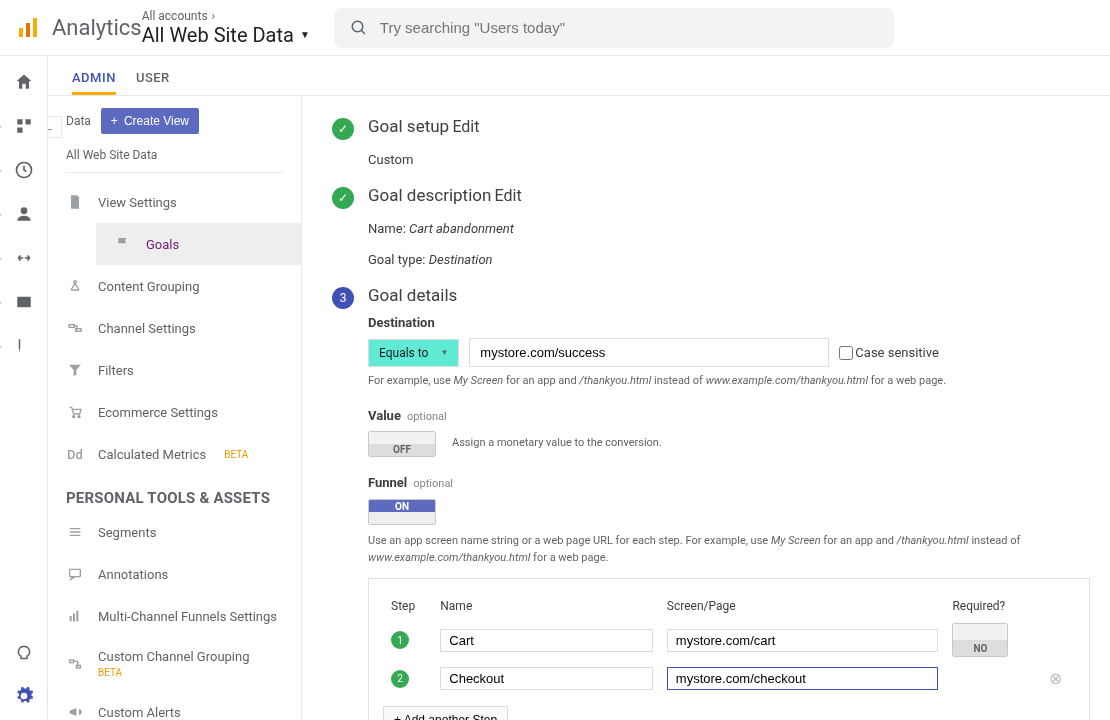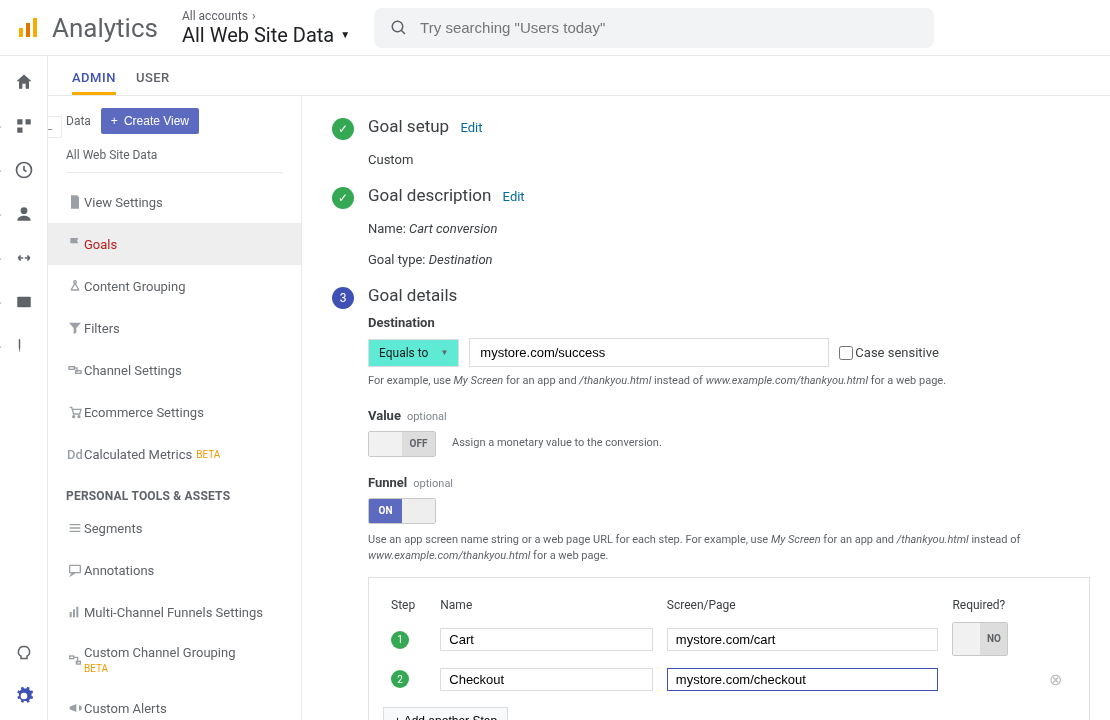--- a/index.html
+++ b/index.html
@@ -1,19 +1,19 @@
 <!DOCTYPE html>
 <html><head>
 <meta charset="utf-8">
 <style>
 * { box-sizing: border-box; margin: 0; padding: 0; }
 body { font-family: Roboto, Arial, sans-serif; font-size: 13px; color: #202124; background: #fff; }
 .header { display: flex; align-items: center; height: 56px; padding: 0 16px; border-bottom: 1px solid #e8eaed; }
 .logo { width: 24px; height: 24px; margin-right: 12px; }
-.brand { font-size: 26px; color: #5f6368; margin-right: 24px; }
+.brand { font-size: 22px; color: #5f6368; }
 .crumb-wrap { display: flex; flex-direction: column; margin-right: 24px; }
 .crumb-top { font-size: 12px; color: #5f6368; display: flex; align-items: center; gap: 4px; }
 .crumb-main { font-size: 20px; color: #202124; display: flex; align-items: center; gap: 6px; }
 .search { flex: 1; max-width: 560px; height: 40px; background: #f1f3f4; border-radius: 8px; display: flex; align-items: center; padding: 0 16px; gap: 12px; color: #5f6368; }
 .search input { border: none; background: transparent; flex: 1; font-size: 15px; color: #202124; outline: none; }
 .layout { display: flex; height: calc(100vh - 56px); }
 .rail { width: 48px; border-right: 1px solid #e8eaed; display: flex; flex-direction: column; align-items: center; padding-top: 14px; gap: 20px; position: relative; }
 .rail-icon { width: 24px; height: 24px; color: #5f6368; display: flex; align-items: center; justify-content: center; cursor: pointer; position: relative; }
 .rail-icon .tri { position: absolute; left: -14px; font-size: 8px; color: #9aa0a6; }
 .rail-bottom { position: absolute; bottom: 12px; display: flex; flex-direction: column; gap: 18px; align-items: center; }
@@ -21,47 +21,47 @@
 .tabs { display: flex; gap: 20px; padding: 0 24px; height: 40px; align-items: end; border-bottom: 1px solid #e8eaed; }
 .tab { font-size: 13px; font-weight: 500; color: #5f6368; padding-bottom: 10px; cursor: pointer; letter-spacing: .5px; }
 .tab.active { color: #3f51b5; border-bottom: 3px solid #f9ab00; padding-bottom: 7px; }
 .content { flex: 1; display: flex; overflow: auto; }
 .side { width: 254px; background: #fff; border-right: 1px solid #e8eaed; position: relative; padding-top: 12px; }
 .back-bump { position: absolute; left: -14px; top: 20px; width: 28px; height: 22px; background: #fff; border: 1px solid #e8eaed; display: flex; align-items: center; justify-content: center; font-size: 14px; }
 .side-head { display: flex; align-items: center; gap: 10px; padding: 0 18px 10px; }
 .side-head-lab { font-size: 12px; color: #5f6368; }
 .btn-create { background: #5c6bc0; color: #fff; border: none; padding: 6px 10px; font-size: 12px; display: flex; align-items: center; gap: 6px; cursor: pointer; border-radius: 2px; }
 .side-sub { font-size: 12px; color: #5f6368; padding: 4px 18px 10px; border-bottom: 1px solid #e8eaed; margin: 0 18px 8px; padding-left: 0; padding-right: 0; }
-.nav-item { display: flex; align-items: center; padding: 12px 18px; color: #5f6368; cursor: pointer; font-size: 13px; }
-.nav-item.active { background: #eee; color: #b91c1c; }
+.nav-item { display: flex; align-items: center; gap: 14px; padding: 12px 18px; color: #5f6368; cursor: pointer; font-size: 13px; }
+.nav-item.active { background: #eee; color: #701a75; margin-left: 48px; }
 .nav-item .nicon { width: 18px; height: 18px; display: flex; align-items: center; justify-content: center; font-size: 16px; }
 .nav-item .beta { color: #f29900; font-size: 10px; margin-left: 4px; }
-.nav-sect { font-size: 12px; font-weight: 700; color: #5f6368; padding: 14px 18px 4px; letter-spacing: .2px; }
+.nav-sect { font-size: 15px; font-weight: 700; color: #5f6368; padding: 14px 18px 4px; letter-spacing: .2px; }
 .pane { flex: 1; padding: 20px 20px 40px 30px; overflow: auto; }
 .step { display: flex; gap: 14px; margin-bottom: 18px; }
 .step-num { width: 22px; height: 22px; border-radius: 50%; display: flex; align-items: center; justify-content: center; color: #fff; font-size: 12px; flex-shrink: 0; margin-top: 2px; }
 .step-num.done { background: #34a853; }
 .step-num.cur { background: #3f51b5; }
 .step-body { flex: 1; }
 .step-title { font-size: 17px; color: #3c4043; display: inline-block; }
-.step-edit { font-size: 13px; color: #0369a1; margin-left: 8px; cursor: pointer; }
+.step-edit { font-size: 16px; color: #404040; margin-left: 0; cursor: pointer; }
 .step-line { font-size: 13px; color: #3c4043; margin-top: 16px; }
 .step-line i { font-style: italic; color: #3c4043; }
 .section { margin-bottom: 18px; }
 .sec-label { font-size: 13px; font-weight: 700; color: #3c4043; margin-bottom: 8px; }
 .sec-label .opt { font-size: 11px; color: #80868b; font-weight: 400; margin-left: 6px; }
 .row-dest { display: flex; gap: 10px; align-items: center; margin-bottom: 6px; }
 .select { display: flex; align-items: center; gap: 12px; border: 1px solid #dadce0; background: #5eead4; padding: 6px 10px; font-size: 12px; cursor: pointer; }
 .select .tri { font-size: 8px; color: #5f6368; }
 .input { border: 1px solid #dadce0; padding: 6px 10px; font-size: 13px; width: 360px; outline: none; }
 .chk { display: flex; align-items: flex-end; gap: 2px; font-size: 13px; color: #3c4043; }
 .chk input { width: 14px; height: 14px; }
 .help { font-size: 11px; color: #5f6368; line-height: 1.5; }
 .help i { font-style: italic; }
-.toggle { display: inline-flex; border: 1px solid #c9c9c9; width: 68px; height: 26px; border-radius: 2px; overflow: hidden; cursor: pointer; }
+.toggle { display: inline-flex; border: 1px solid #c9c9c9; width: 68px; height: 26px; border-radius: 2px; overflow: hidden; cursor: pointer; flex-direction: column; }
 .toggle .half { flex: 1; display: flex; align-items: center; justify-content: center; font-size: 10px; font-weight: 700; }
 .toggle.off .l { background: #f1f1f1; } .toggle.off .r { background: #ddd; color: #5f6368; }
 .toggle.on .l { background: #5c6bc0; color: #fff; } .toggle.on .r { background: #eee; }
 .toggle.no .l { background: #f1f1f1; } .toggle.no .r { background: #ddd; color: #5f6368; }
 .funnel-box { border: 1px solid #e0e0e0; padding: 14px; }
 .funnel-table { width: 100%; }
 .funnel-table th { text-align: left; font-size: 12px; color: #3c4043; font-weight: 400; padding: 4px 6px; }
 .funnel-table td { padding: 4px 6px; vertical-align: middle; }
 .fn { width: 18px; height: 18px; border-radius: 50%; background: #34a853; color: #fff; font-size: 10px; display: flex; align-items: center; justify-content: center; }
 .fin { border: 1px solid #dadce0; padding: 3px 8px; font-size: 13px; width: 100%; outline: none; }
@@ -202,35 +202,35 @@
             <span class="nicon">
               <svg width="16" height="16" viewBox="0 0 24 24" fill="none" stroke="#9aa0a6" stroke-width="2">
                 <circle cx="12" cy="6" r="2"></circle>
                 <path d="M6 18l6-10 6 10M6 18h12"></path>
               </svg>
             </span>
             <span>Content Grouping</span>
           </div>
         <div class="nav-item">
             <span class="nicon">
-              <svg width="16" height="16" viewBox="0 0 24 24" fill="#9aa0a6">
-                <path d="M3 4h18l-7 8v7l-4 2v-9z"></path>
-              </svg>
-            </span>
-            <span>Filters</span>
-          </div>
-        <div class="nav-item">
-            <span class="nicon">
               <svg width="16" height="16" viewBox="0 0 24 24" fill="none" stroke="#9aa0a6" stroke-width="2">
                 <rect x="3" y="7" width="8" height="4"></rect>
                 <rect x="13" y="13" width="8" height="4"></rect>
                 <path d="M11 9h4v6"></path>
               </svg>
             </span>
             <span>Channel Settings</span>
+          </div>
+        <div class="nav-item">
+            <span class="nicon">
+              <svg width="16" height="16" viewBox="0 0 24 24" fill="#9aa0a6">
+                <path d="M3 4h18l-7 8v7l-4 2v-9z"></path>
+              </svg>
+            </span>
+            <span>Filters</span>
           </div>
         <div class="nav-item">
             <span class="nicon">
               <svg width="16" height="16" viewBox="0 0 24 24" fill="none" stroke="#9aa0a6" stroke-width="2">
                 <path d="M4 5h3l3 10h9l2-7H8"></path>
                 <circle cx="10" cy="19" r="1.5" fill="#9aa0a6"></circle>
                 <circle cx="18" cy="19" r="1.5" fill="#9aa0a6"></circle>
               </svg>
             </span>
             <span>Ecommerce Settings</span>
@@ -297,21 +297,21 @@
             <span class="step-edit">Edit</span>
             <div class="step-line">Custom</div>
           </div>
         </div>
 
         <div class="step">
           <div class="step-num done">✓</div>
           <div class="step-body">
             <span class="step-title">Goal description</span>
             <span class="step-edit">Edit</span>
-            <div class="step-line"><span>Name:</span> <i>Cart conversion</i></div>
+            <div class="step-line"><span>Name:</span> <i>Cart abandonment</i></div>
             <div class="step-line"><span>Goal type:</span> <i>Destination</i></div>
           </div>
         </div>
 
         <div class="step">
           <div class="step-num cur">3</div>
           <div class="step-body">
             <span class="step-title">Goal details</span>
 
             <div class="section" style="margin-top:10px;">

